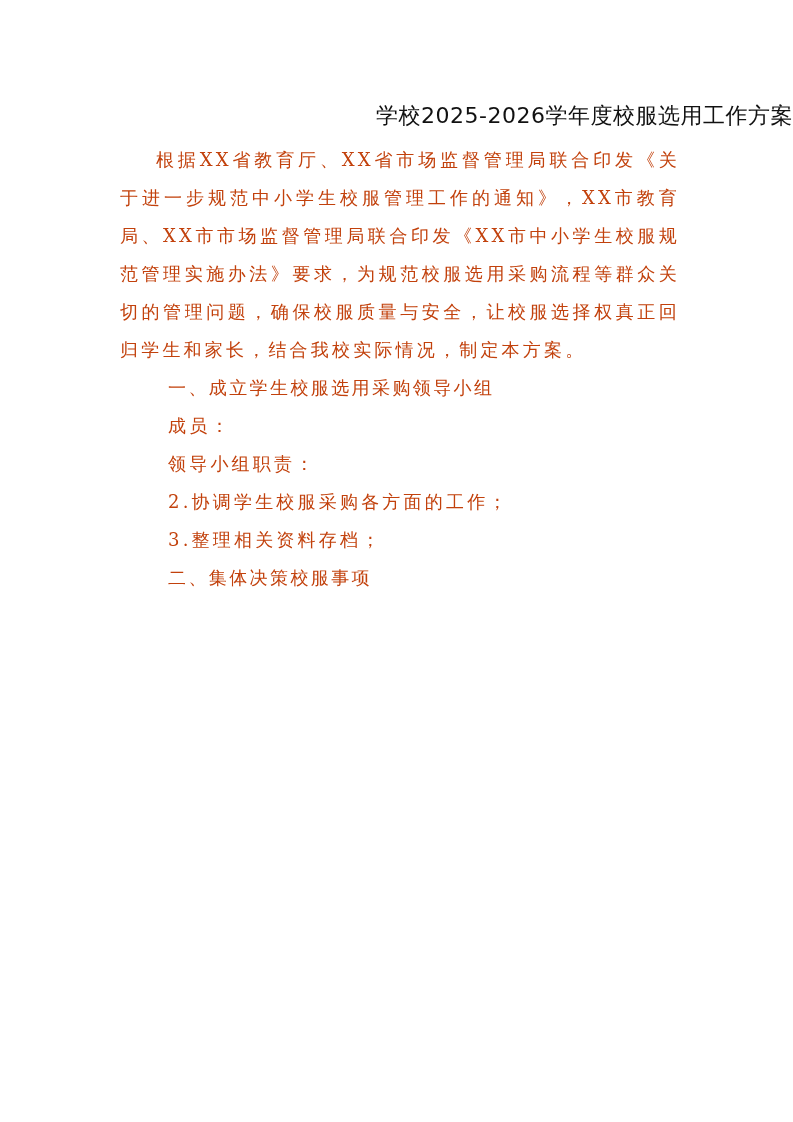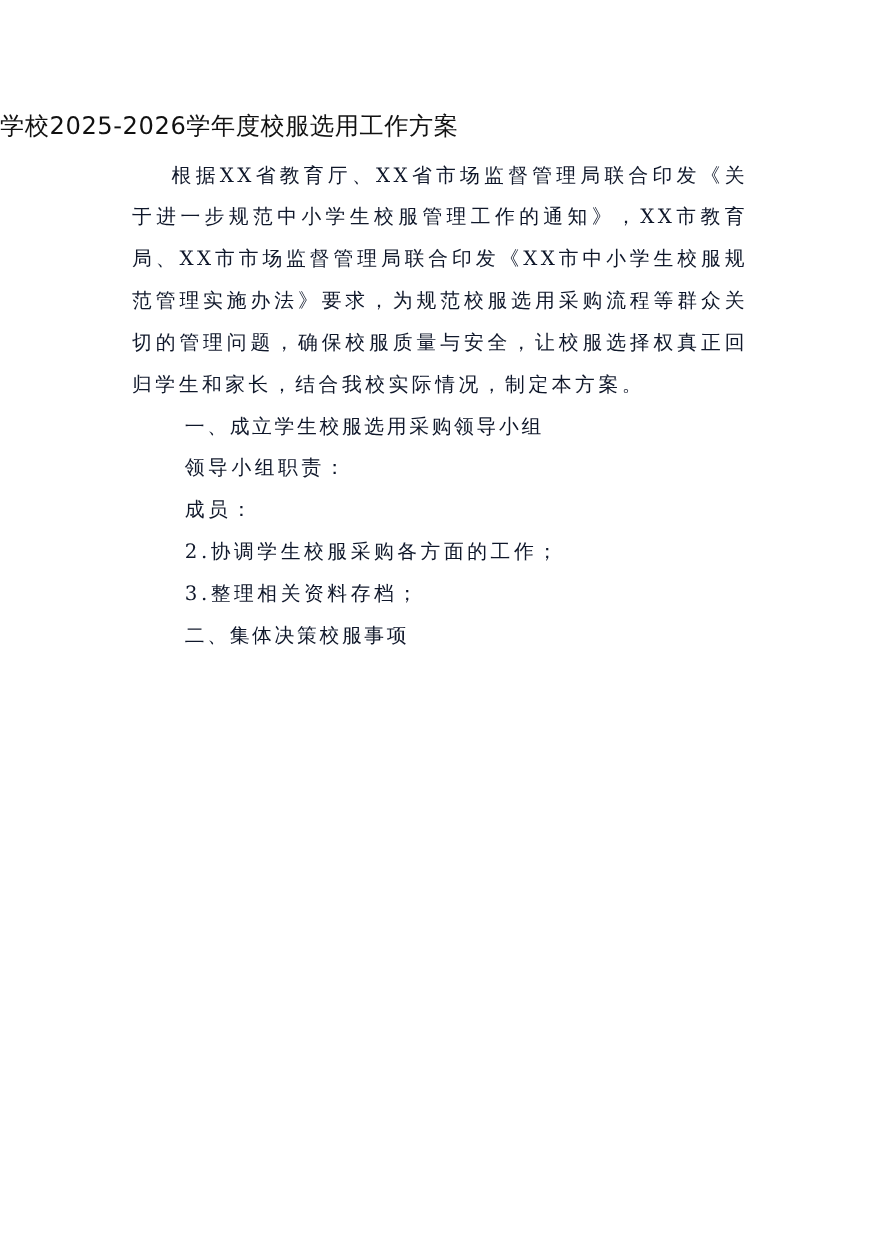--- a/index.html
+++ b/index.html
@@ -19,36 +19,36 @@
       left: 0; top: 0;
       width: 793px;
       height: 1122px;
       background: #ffffff;
     }
     .title {
       position: absolute;
       left: 0;
       width: 793px;
       top: 98px;
-      text-align: left;
+      text-align: right;
       font-family: "DejaVu Sans", sans-serif;
       font-size: 22px;
       line-height: 36px;
       color: #111111;
       letter-spacing: 0.5px;
     }
     .body-text {
       position: absolute;
       left: 120px;
       width: 560px;
       top: 141px;
       font-family: "DejaVu Serif", serif;
       font-size: 18px;
       line-height: 38px;
-      color: #0f172a;
+      color: #c2410c;
       text-align: justify;
       text-justify: inter-character;
       letter-spacing: 3.2px;
     }
     .para {
       margin: 0;
       text-indent: 2em;
     }
     .line {
       margin: 0;
@@ -69,20 +69,20 @@
 </head>
 <body>
 
 <div class="page">
   <div class="title">学校2025-2026学年度校服选用工作方案</div>
 
   <div class="body-text">
     <p class="para">根据XX省教育厅、XX省市场监督管理局联合印发《关于进一步规范中小学生校服管理工作的通知》，XX市教育局、XX市市场监督管理局联合印发《XX市中小学生校服规范管理实施办法》要求，为规范校服选用采购流程等群众关切的管理问题，确保校服质量与安全，让校服选择权真正回归学生和家长，结合我校实际情况，制定本方案。</p>
 
     <p class="heading">一、成立学生校服选用采购领导小组</p>
+    <p class="line">成员：</p>
     <p class="line">领导小组职责：</p>
-    <p class="line">成员：</p>
     <p class="line">2.协调学生校服采购各方面的工作；</p>
     <p class="line">3.整理相关资料存档；</p>
 
     <p class="heading">二、集体决策校服事项</p>
   </div>
 </div>
 
 </body></html>

